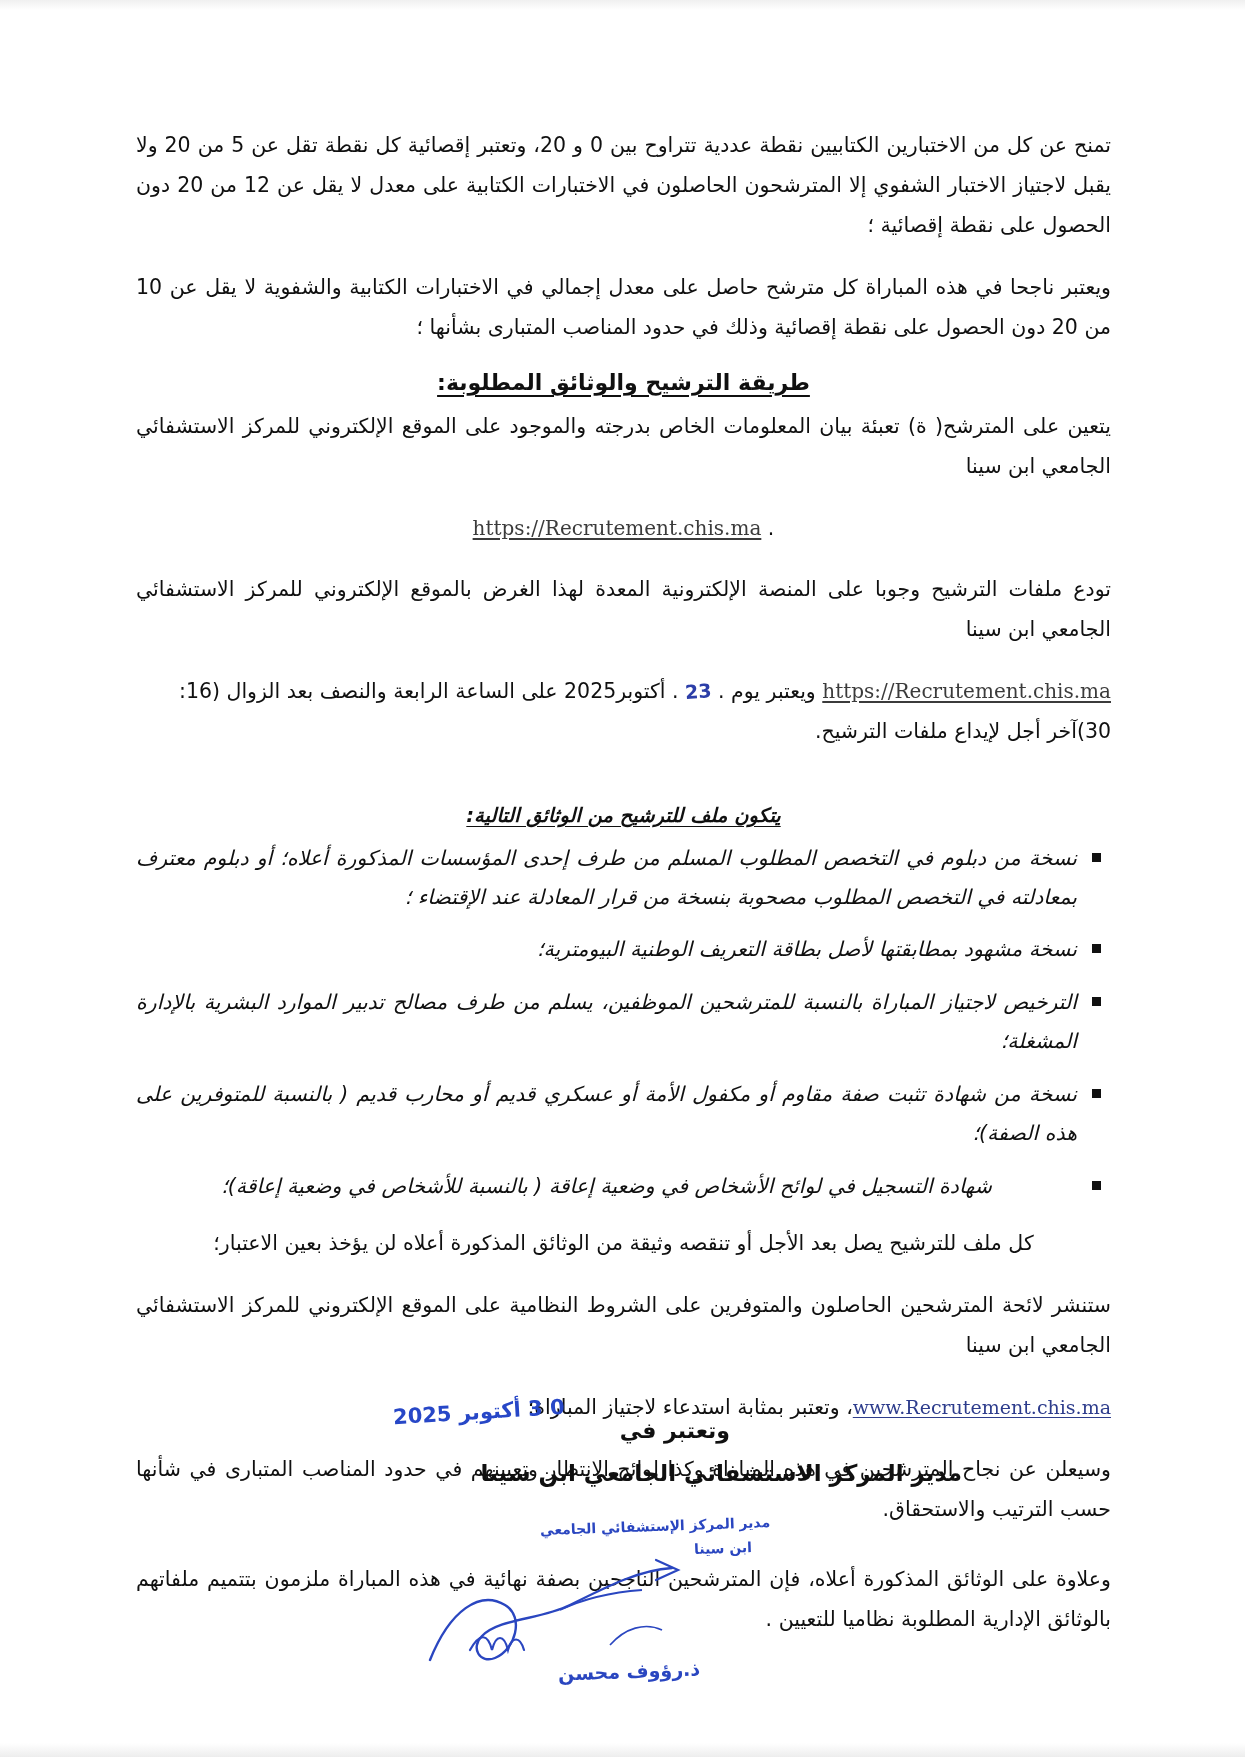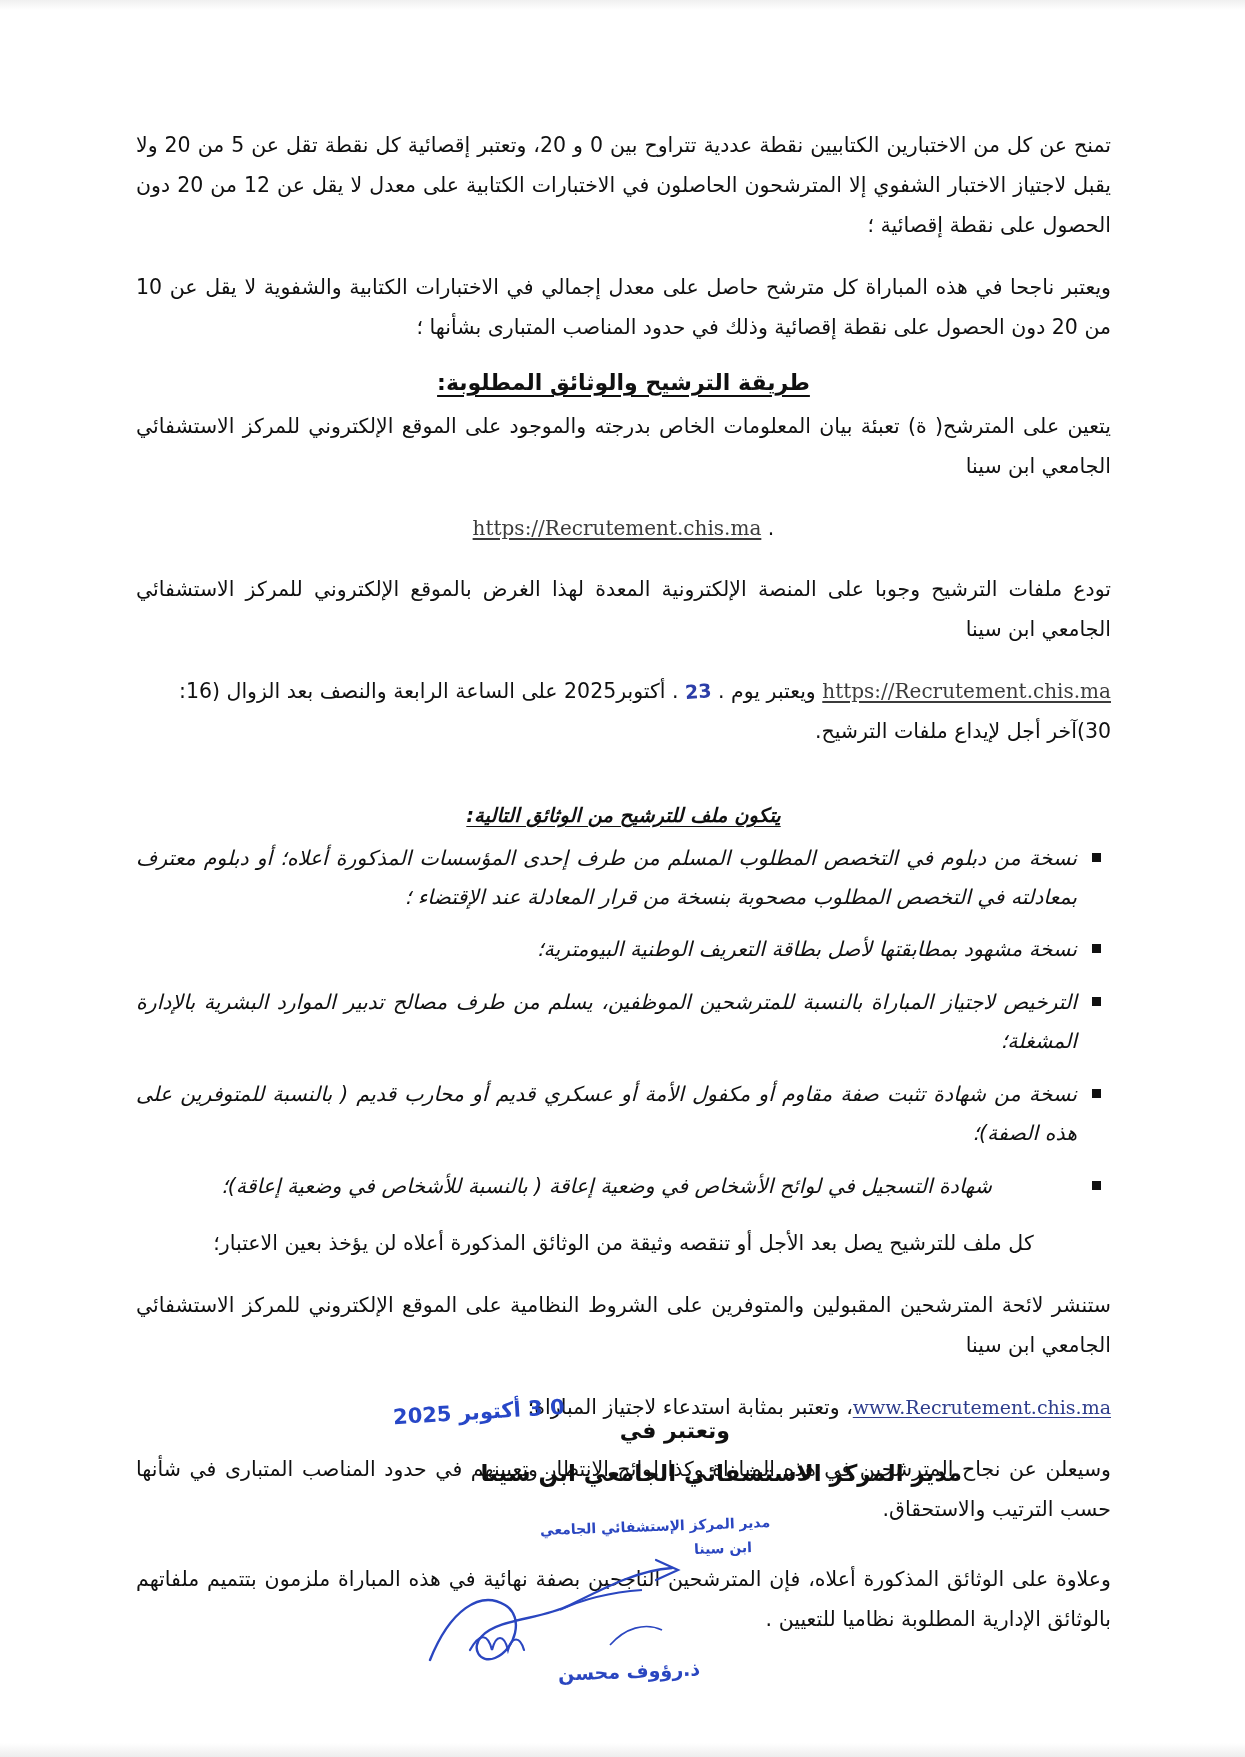--- a/index.html
+++ b/index.html
@@ -289,21 +289,21 @@
     <ul class="doc-list">
       <li>نسخة من دبلوم في التخصص المطلوب المسلم من طرف إحدى المؤسسات المذكورة أعلاه؛ أو دبلوم معترف بمعادلته في التخصص المطلوب مصحوبة بنسخة من قرار المعادلة عند الإقتضاء ؛</li>
       <li>نسخة مشهود بمطابقتها لأصل بطاقة التعريف الوطنية البيومترية؛</li>
       <li>الترخيص لاجتياز المباراة بالنسبة للمترشحين الموظفين، يسلم من طرف مصالح تدبير الموارد البشرية بالإدارة المشغلة؛</li>
       <li>نسخة من شهادة تثبت صفة مقاوم أو مكفول الأمة أو عسكري قديم أو محارب قديم ( بالنسبة للمتوفرين على هذه الصفة)؛</li>
       <li style="text-align:center;text-align-last:center;">شهادة التسجيل في لوائح الأشخاص في وضعية إعاقة ( بالنسبة للأشخاص في وضعية إعاقة)؛</li>
     </ul>
 
     <p class="para" style="text-align:center;text-align-last:center;">كل ملف للترشيح يصل بعد الأجل أو تنقصه وثيقة من الوثائق المذكورة أعلاه لن يؤخذ بعين الاعتبار؛</p>
 
-    <p class="para">ستنشر لائحة المترشحين المقبولين والمتوفرين على الشروط النظامية على الموقع الإلكتروني للمركز الاستشفائي الجامعي ابن سينا</p>
+    <p class="para">ستنشر لائحة المترشحين الحاصلون والمتوفرين على الشروط النظامية على الموقع الإلكتروني للمركز الاستشفائي الجامعي ابن سينا</p>
 
     <p class="para" style="text-align:right;">
       <a class="link-blue" href="#">www.Recrutement.chis.ma</a><span>، وتعتبر بمثابة استدعاء لاجتياز المباراة؛</span>
     </p>
 
     <p class="para">وسيعلن عن نجاح المترشحين في هذه المباراة وكذا لوائح الانتظار وتعيينهم في حدود المناصب المتبارى في شأنها حسب الترتيب والاستحقاق.</p>
 
     <div class="spacer-sm"></div>
 
     <p class="para">وعلاوة على الوثائق المذكورة أعلاه، فإن المترشحين الناجحين بصفة نهائية في هذه المباراة ملزمون بتتميم ملفاتهم بالوثائق الإدارية المطلوبة نظاميا للتعيين .</p>

